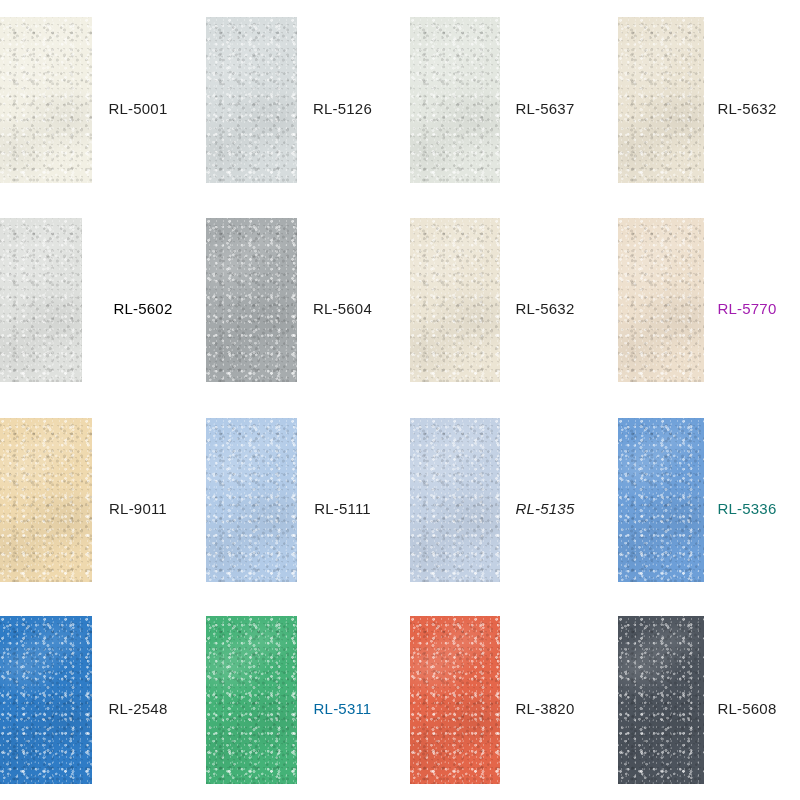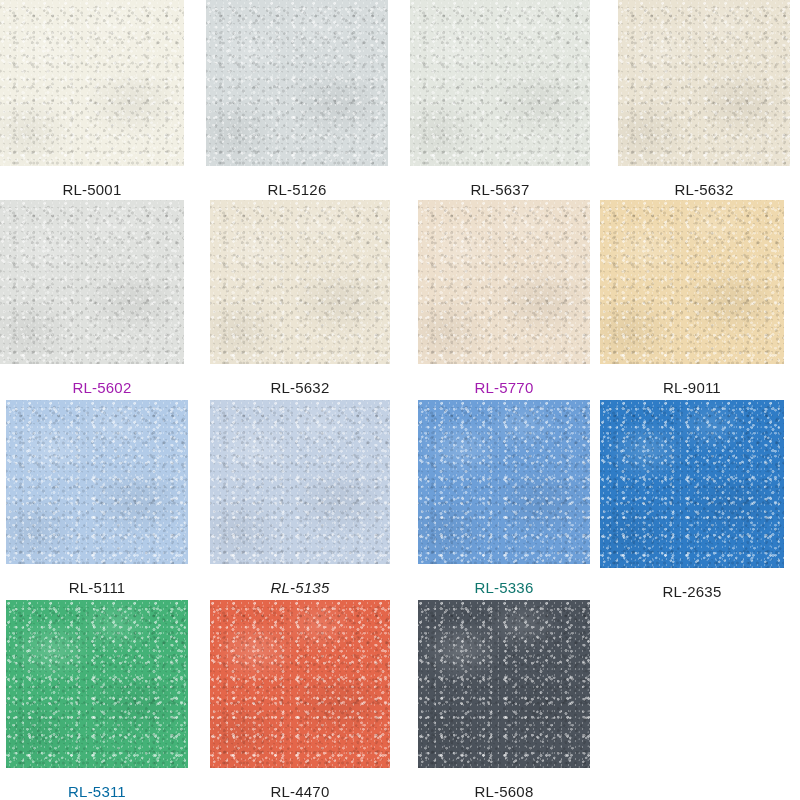--- a/index.html
+++ b/index.html
@@ -21,21 +21,21 @@
     display: grid;
     grid-template-columns: repeat(4, 1fr);
     grid-template-rows: repeat(4, 1fr);
     column-gap: 0px;
     row-gap: 0px;
   }
 
   .swatch-cell {
     position: relative;
     display: flex;
-    flex-direction: column;
+    flex-direction: row;
     align-items: center;
     justify-content: flex-start;
     box-sizing: border-box;
   }
 
   
   .swatch-cell.col-0 { padding-left: 0px;  padding-right: 16px; }
   .swatch-cell.col-1 { padding-left: 6px;  padding-right: 12px; }
   .swatch-cell.col-2 { padding-left: 10px; padding-right: 10px; }
   .swatch-cell.col-3 { padding-left: 18px; padding-right: 10px; }
@@ -151,21 +151,29 @@
         <div class="texture-fine"></div>
       </div>
       <div class="swatch-label" style="color: rgb(31, 31, 31);">RL-5632</div>
     </div>
     <div class="swatch-cell row-1 col-0">
       <div class="swatch-chip" style="background-color: rgb(223, 225, 222);">
         <div class="texture-cloud"></div>
         <div class="texture"></div>
         <div class="texture-fine"></div>
       </div>
-      <div class="swatch-label" style="color: #a21caf; padding-left: 20px;">RL-5602</div>
+      <div class="swatch-label" style="color: #000000; padding-left: 20px;">RL-5602</div>
+    </div>
+    <div class="swatch-cell row-1 col-1">
+      <div class="swatch-chip" style="background-color: rgb(167, 172, 174);">
+        <div class="texture-cloud"></div>
+        <div class="texture"></div>
+        <div class="texture-fine"></div>
+      </div>
+      <div class="swatch-label" style="color: rgb(31, 31, 31);">RL-5604</div>
     </div>
     <div class="swatch-cell row-1 col-2">
       <div class="swatch-chip" style="background-color: rgb(236, 229, 212);">
         <div class="texture-cloud"></div>
         <div class="texture"></div>
         <div class="texture-fine"></div>
       </div>
       <div class="swatch-label" style="color: rgb(31, 31, 31);">RL-5632</div>
     </div>
     <div class="swatch-cell row-1 col-3">
@@ -207,37 +215,37 @@
         <div class="texture-fine"></div>
       </div>
       <div class="swatch-label" style="color: #0f766e;">RL-5336</div>
     </div>
     <div class="swatch-cell row-3 col-0">
       <div class="swatch-chip" style="background-color: rgb(47, 124, 198);">
         <div class="texture-cloud"></div>
         <div class="texture"></div>
         <div class="texture-fine"></div>
       </div>
-      <div class="swatch-label" style="color: rgb(31, 31, 31);">RL-2635</div>
+      <div class="swatch-label" style="color: rgb(31, 31, 31);">RL-2548</div>
     </div>
     <div class="swatch-cell row-3 col-1">
       <div class="swatch-chip" style="background-color: rgb(68, 178, 119);">
         <div class="texture-cloud"></div>
         <div class="texture"></div>
         <div class="texture-fine"></div>
       </div>
       <div class="swatch-label" style="color: #0369a1;">RL-5311</div>
     </div>
     <div class="swatch-cell row-3 col-2">
       <div class="swatch-chip" style="background-color: rgb(228, 102, 74);">
         <div class="texture-cloud"></div>
         <div class="texture"></div>
         <div class="texture-fine"></div>
       </div>
-      <div class="swatch-label" style="color: rgb(31, 31, 31);">RL-4470</div>
+      <div class="swatch-label" style="color: rgb(31, 31, 31);">RL-3820</div>
     </div>
     <div class="swatch-cell row-3 col-3">
       <div class="swatch-chip" style="background-color: rgb(76, 83, 92);">
         <div class="texture-cloud"></div>
         <div class="texture"></div>
         <div class="texture-fine"></div>
       </div>
       <div class="swatch-label" style="color: rgb(31, 31, 31);">RL-5608</div>
     </div>
   </div>

